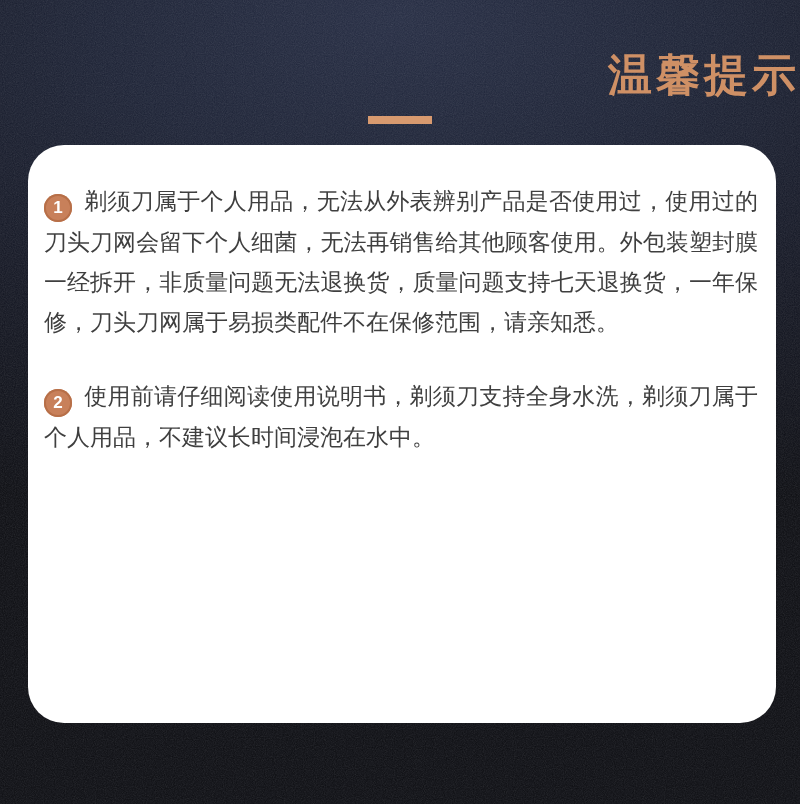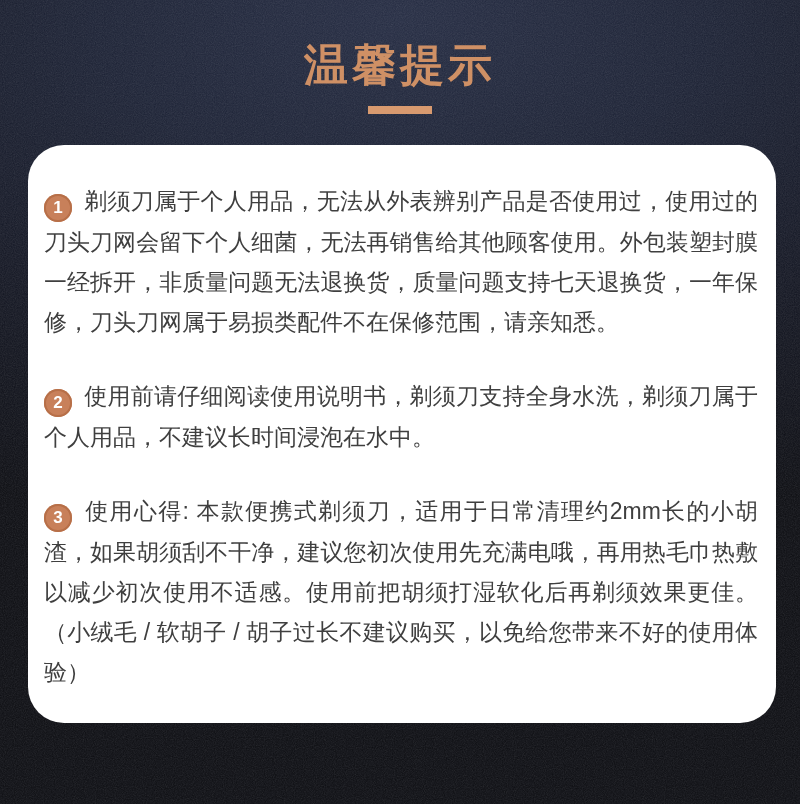--- a/index.html
+++ b/index.html
@@ -24,22 +24,22 @@
     background:
       radial-gradient(120% 65% at 50% 2%, var(--bg-top) 0%, #1a2033 32%, #121522 62%, var(--bg-bottom) 100%);
   }
   .noise{
     position:absolute;inset:0;
     mix-blend-mode:screen;
     opacity:.16;
     pointer-events:none;
   }
   .header{
-    position:absolute;top:42px;left:0;width:100%;
-    text-align:center;
+    position:absolute;top:52px;left:0;width:100%;
+    text-align:right;
   }
   .page-title{
     margin:0;
     font-size:44px;line-height:46px;
     font-weight:bold;
     letter-spacing:4px;
     color:var(--accent);
   }
   .title-underline{
     width:64px;height:8px;
@@ -88,14 +88,13 @@
 </svg>
 
 <div class="header">
   <h1 class="page-title">温馨提示</h1>
   <div class="title-underline"></div>
 </div>
 
 <div class="card">
   <p class="tip"><span class="tip-num">1</span><span>剃须刀属于个人用品，无法从外表辨别产品是否使用过，使用过的刀头刀网会留下个人细菌，无法再销售给其他顾客使用。外包装塑封膜一经拆开，非质量问题无法退换货，质量问题支持七天退换货，一年保修，刀头刀网属于易损类配件不在保修范围，请亲知悉。</span></p>
   <p class="tip"><span class="tip-num">2</span><span>使用前请仔细阅读使用说明书，剃须刀支持全身水洗，剃须刀属于个人用品，不建议长时间浸泡在水中。</span></p>
-  <p class="tip"><span class="tip-num">3</span><span>使用心得: 本款便携式剃须刀，适用于日常清理约2mm长的小胡渣，如果胡须刮不干净，建议您初次使用先充满电哦，再用热毛巾热敷以减少初次使用不适感。使用前把胡须打湿软化后再剃须效果更佳。（小绒毛 / 软胡子 / 胡子过长不建议购买，以免给您带来不好的使用体验）</span></p>
 </div>
 
 </body></html>

